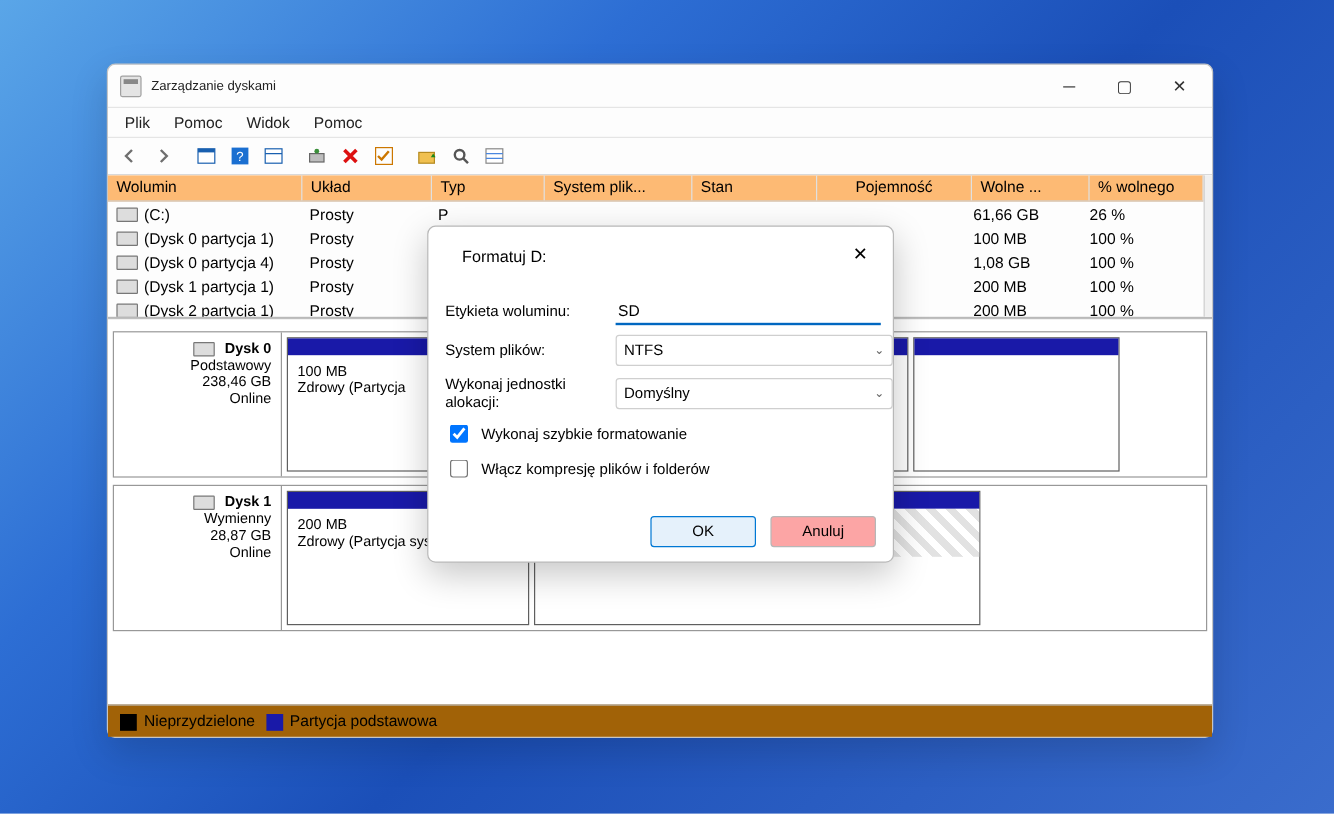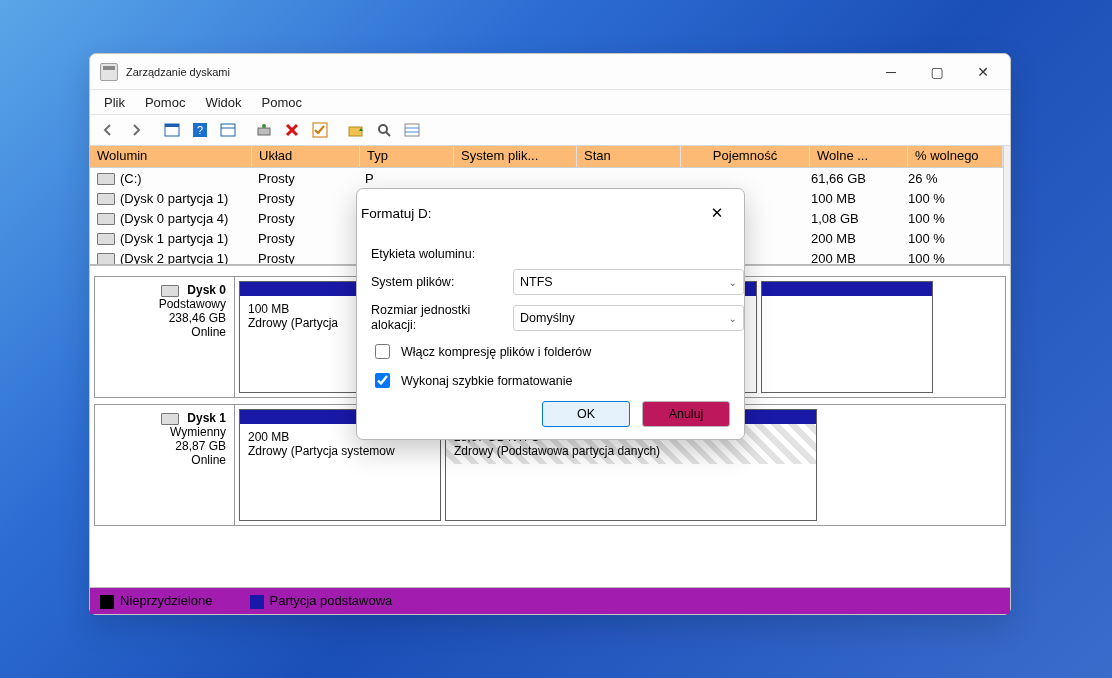--- a/index.html
+++ b/index.html
@@ -39,40 +39,40 @@
   .diskrow .side .dnm{ font-weight:bold;}
   .parts { flex:1; display:flex; padding:4px; gap:4px; }
   .part { border:1px solid #5f5f5f; flex:0 0 auto; display:flex; flex-direction:column; }
   .part .stripe { height:14px; background:#1919a8; }
   .part .pbody { padding:6px 8px; font-size:12px; overflow:hidden;}
   .part.hatched .pbody{
     background:repeating-linear-gradient(45deg,#fff,#fff 6px,#e2e2e2 6px,#e2e2e2 12px);
   }
 
   
-  .legend { border-top:1px solid #bcbcbc; padding:5px 10px; display:flex; gap:37px; align-items:center; background:#a21caf;}
+  .legend { border-top:1px solid #bcbcbc; padding:5px 10px; display:flex; gap:9px; align-items:center; background:#a16207;}
   .swatch{ width:14px; height:14px; display:inline-block; margin-right:6px; vertical-align:middle;}
   .swatch.blk{ background:#000;} .swatch.blu{ background:#1919a8;}
 
   
   .dialog { position:absolute; left:356px; top:188px; width:387px; background:#fff; border:1px solid #b8b8b8; border-radius:7px; box-shadow:0 10px 28px rgba(0,0,0,.22); }
-  .dlg-title { display:flex; align-items:center; padding:10px 10px 12px 4px; }
+  .dlg-title { display:flex; align-items:center; padding:10px 10px 12px 28px; }
   .dlg-title span { flex:1; font-size:13.5px; }
   .dlg-x { width:34px; height:28px; text-align:center; line-height:28px; font-size:15px; border-radius:4px;}
   .dlg-body { padding:0 14px 12px 14px; }
   .frow { display:flex; align-items:center; margin:8px 0; }
   .frow label { width:142px; font-size:12.5px;}
   .frow .field { flex:1; }
   .text-input{ width:100%; height:22px; border:none; border-bottom:2px solid #0067c0; font-size:13px; padding:0 2px; outline:none; }
   .combo { width:100%; height:24px; border:1px solid #cfcfcf; border-radius:3px; padding:0 6px; font-size:12.5px; background:#fff; display:flex; align-items:center; justify-content:space-between;}
   .combo .caret{ color:#666; font-size:10px;}
   .chk { display:flex; align-items:center; gap:8px; margin:8px 0; font-size:12.5px;}
   .chk input{ width:15px; height:15px;}
-  .dlg-btns { display:flex; justify-content:flex-end; gap:12px; margin-top:10px;}
-  .btn { width:88px; height:26px; border:1px solid #b7b7b7; border-radius:3px; background:#be185d; font-size:12.5px;}
+  .dlg-btns { display:flex; justify-content:flex-end; gap:12px; margin-top:29px;}
+  .btn { width:88px; height:26px; border:1px solid #b7b7b7; border-radius:3px; background:#fca5a5; font-size:12.5px;}
   .btn.primary{ background:#e5f1fb; border-color:#0078d4;}
 </style>
 </head>
 <body>
 
 <div class="win">
   <div class="titlebar">
     <div class="app-icon"></div>
     <div class="title">Zarządzanie dyskami</div>
     <div class="caption-btn">─</div>
@@ -278,45 +278,46 @@
 </div>
 
 <div class="dialog">
   <div class="dlg-title">
     <span>Formatuj D:</span>
     <div class="dlg-x">✕</div>
   </div>
   <div class="dlg-body">
     <div class="frow">
       <label>Etykieta woluminu:</label>
+      <div class="field"><input class="text-input" value="SD" style=""></div>
     </div>
     <div class="frow">
       <label>System plików:</label>
       <div class="field">
         <div class="combo">
           <span>NTFS</span>
           <span class="caret">⌄</span>
         </div>
       </div>
     </div>
     <div class="frow">
-      <label style="line-height:1.2">Rozmiar jednostki alokacji:</label>
+      <label style="line-height:1.2">Wykonaj jednostki alokacji:</label>
       <div class="field">
         <div class="combo">
           <span>Domyślny</span>
           <span class="caret">⌄</span>
         </div>
       </div>
     </div>
     <div class="chk">
+      <input type="checkbox" checked="" style="">
+      <span>Wykonaj szybkie formatowanie</span>
+    </div>
+    <div class="chk">
       <input type="checkbox" style="">
       <span>Włącz kompresję plików i folderów</span>
-    </div>
-    <div class="chk">
-      <input type="checkbox" checked="" style="">
-      <span>Wykonaj szybkie formatowanie</span>
     </div>
     <div class="dlg-btns">
       <button class="btn primary">OK</button>
       <button class="btn">Anuluj</button>
     </div>
   </div>
 </div>
 
 </body></html>

